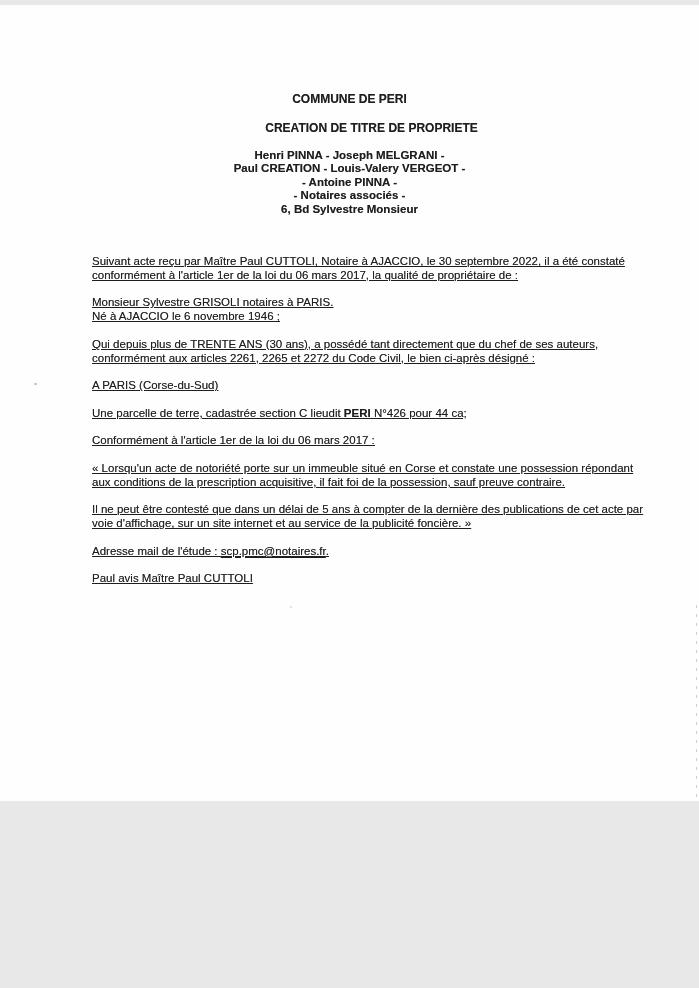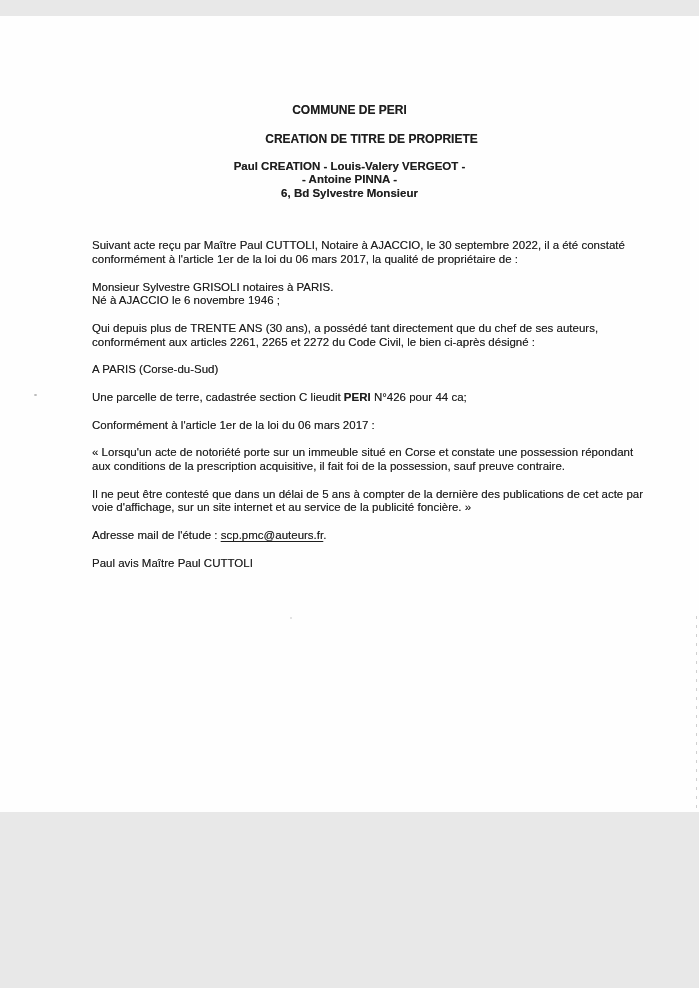--- a/index.html
+++ b/index.html
@@ -4,21 +4,21 @@
 <style>
   html, body {
     margin: 0;
     padding: 0;
     background: #e8e8e8;
   }
   .page {
     position: relative;
     width: 699px;
     height: 796px;
-    margin: 16px auto;
+    margin: 5px auto;
     background: #fefefe;
     overflow: hidden;
     font-family: "Liberation Sans", "DejaVu Sans", sans-serif;
     color: #1e1e1e;
     -webkit-font-smoothing: antialiased;
   }
   
   .page * { text-shadow: 0 0 0.4px rgba(30,30,30,0.55); }
 
   .header {
@@ -38,20 +38,21 @@
 
   .body-text {
     margin: 39px 0 0 92px;
     width: 553px;
     font-size: 11.5px;
     line-height: 13.8px;
   }
   .body-text p {
     margin: 0 0 13.8px 0;
     padding: 0;
+    text-decoration: underline;
   }
   .body-text p.tight { margin-bottom: 0; }
   .bold { font-weight: bold; }
   .email-link {
     text-decoration: underline;
     text-underline-offset: 2px;
   }
 
   
   .speck {
@@ -77,22 +78,24 @@
 </style>
 </head>
 <body>
 
 <div class="page">
 
   <div class="header">
     <div class="commune">COMMUNE DE PERI</div>
     <div class="doc-title">CREATION DE TITRE DE PROPRIETE</div>
     <div class="notary-block">
+      <div>Henri PINNA - Joseph MELGRANI -</div>
       <div>Paul CREATION - Louis-Valery VERGEOT -</div>
       <div>- Antoine PINNA -</div>
+      <div>- Notaires associés -</div>
       <div>6, Bd Sylvestre Monsieur</div>
     </div>
   </div>
 
   <div class="body-text">
 
     <p>Suivant acte reçu par Maître Paul CUTTOLI, Notaire à AJACCIO, le 30 septembre 2022, il a été constaté conformément à l'article 1er de la loi du 06 mars 2017, la qualité de propriétaire de :</p>
 
     <p>
       <span>Monsieur Sylvestre GRISOLI notaires à PARIS.</span><br>
@@ -104,21 +107,21 @@
     <p>A PARIS (Corse-du-Sud)</p>
 
     <p><span>Une parcelle de terre, cadastrée section C lieudit </span><span class="bold">PERI</span><span> N°426 pour 44 ca;</span></p>
 
     <p>Conformément à l'article 1er de la loi du 06 mars 2017 :</p>
 
     <p>« Lorsqu'un acte de notoriété porte sur un immeuble situé en Corse et constate une possession répondant aux conditions de la prescription acquisitive, il fait foi de la possession, sauf preuve contraire.</p>
 
     <p>Il ne peut être contesté que dans un délai de 5 ans à compter de la dernière des publications de cet acte par voie d'affichage, sur un site internet et au service de la publicité foncière. »</p>
 
-    <p><span>Adresse mail de l'étude : </span><span class="email-link">scp.pmc@auteurs.fr</span><span>.</span></p>
+    <p><span>Adresse mail de l'étude : </span><span class="email-link">scp.pmc@notaires.fr</span><span>.</span></p>
 
     <p class="tight">Paul avis Maître Paul CUTTOLI</p>
 
   </div>
 
   <div class="speck s1"></div>
   <div class="speck s2"></div>
   <div class="speck s3"></div>
   <div class="scan-edge-line"></div>
 

